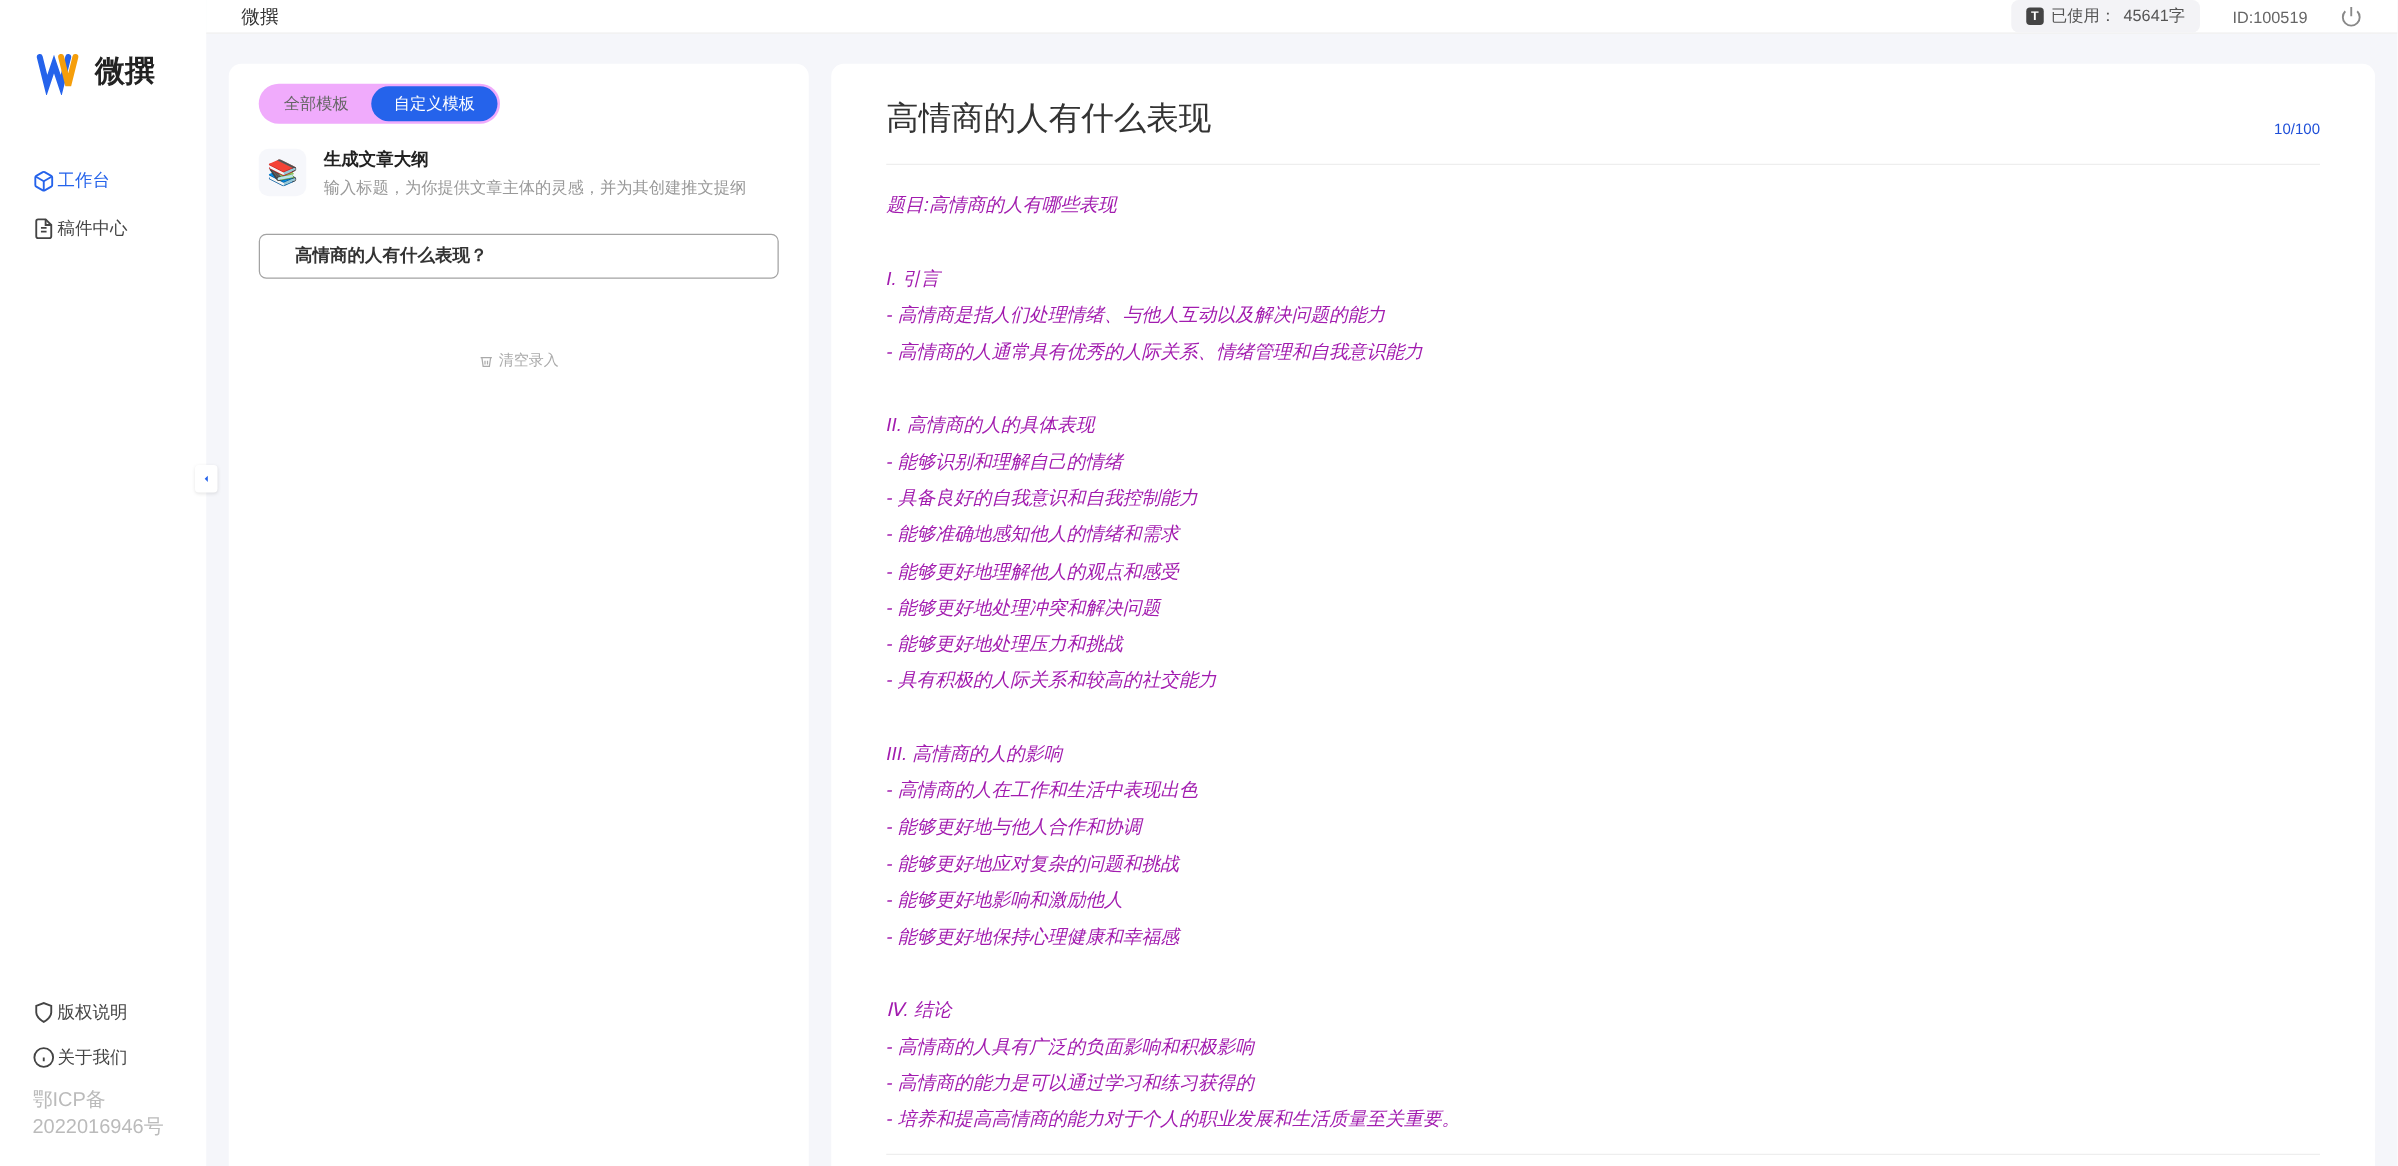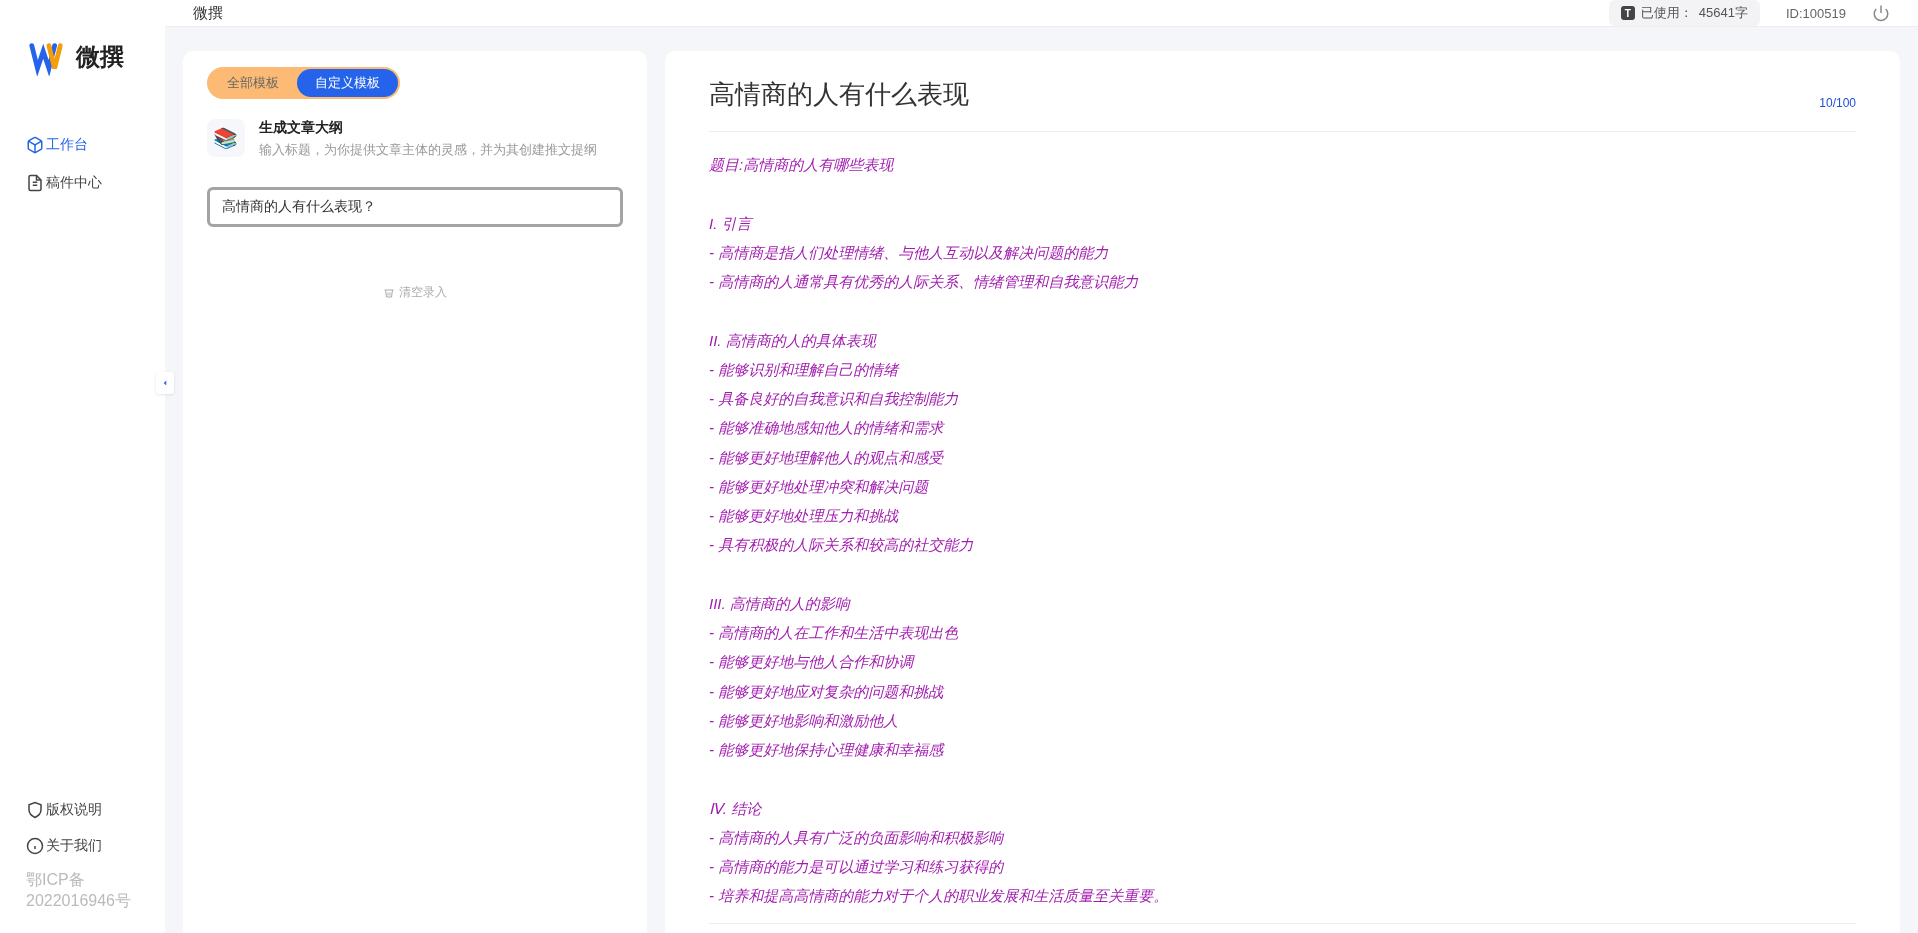--- a/index.html
+++ b/index.html
@@ -30,32 +30,32 @@
     .topbar-right { display: flex; align-items: center; gap: 26px; }
     .usage-badge { background: #f3f3f6; border-radius: 6px; padding: 4px 12px; font-size: 13px; color: #555; display: flex; align-items: center; gap: 6px; }
     .usage-badge-icon { width: 14px; height: 14px; background: #444; border-radius: 3px; color: #fff; display: flex; align-items: center; justify-content: center; font-size: 10px; font-weight: bold; }
     .user-id { font-size: 13px; color: #666; }
     .power-icon { width: 18px; height: 18px; color: #888; cursor: pointer; }
     
     .content { flex: 1; display: flex; gap: 18px; padding: 24px 18px 18px; }
     
     
     .panel-left { width: 464px; background: #fff; border-radius: 10px; padding: 16px 24px; display: flex; flex-direction: column; }
-    .tabs { display: inline-flex; background: #fdba74; border-radius: 18px; padding: 2px; margin-bottom: 20px; align-self: flex-start; }
+    .tabs { display: inline-flex; background: #f0abfc; border-radius: 18px; padding: 2px; margin-bottom: 20px; align-self: flex-start; }
     .tab { padding: 5px 18px; font-size: 13px; border-radius: 16px; cursor: pointer; color: #666; }
     .tab.active { background: #2563eb; color: #fff; }
     
     .template-card { display: flex; gap: 14px; align-items: flex-start; margin-bottom: 28px; }
     .template-icon { width: 38px; height: 38px; background: #f6f7fb; border-radius: 8px; display: flex; align-items: center; justify-content: center; font-size: 20px; }
     .template-info .title { font-size: 14px; font-weight: 600; color: #222; margin-bottom: 4px; }
     .template-info .desc { font-size: 13px; color: #999; }
     
     .field-label { display: flex; justify-content: space-between; font-size: 13px; color: #666; margin-bottom: 8px; }
     .field-count { color: #bbb; font-size: 12px; }
-    .text-input { width: 100%; border: 3px solid #a3a3a3; border-radius: 6px; padding: 9px 12px; font-size: 14px; color: #333; outline: none; margin-bottom: 16px; }
+    .text-input { width: 100%; border: 1px solid #a3a3a3; border-radius: 6px; padding: 9px 28px; font-size: 14px; color: #333; outline: none; margin-bottom: 16px; font-weight: bold; }
     
     .clear-row { text-align: center; font-size: 12px; color: #aaa; cursor: pointer; display: flex; align-items: center; justify-content: center; gap: 4px; margin-top: 41px; }
     .clear-row svg { width: 12px; height: 12px; }
     
     .panel-left-spacer { flex: 1; }
     
     
     .panel-right { flex: 1; background: #fff; border-radius: 10px; padding: 26px 44px; display: flex; flex-direction: column; position: relative; }
     .output-header { display: flex; align-items: baseline; justify-content: flex-start; position: relative; margin-bottom: 19px; }
     .output-title { font-size: 26px; font-family: "SimSun", serif; text-align: center; }

